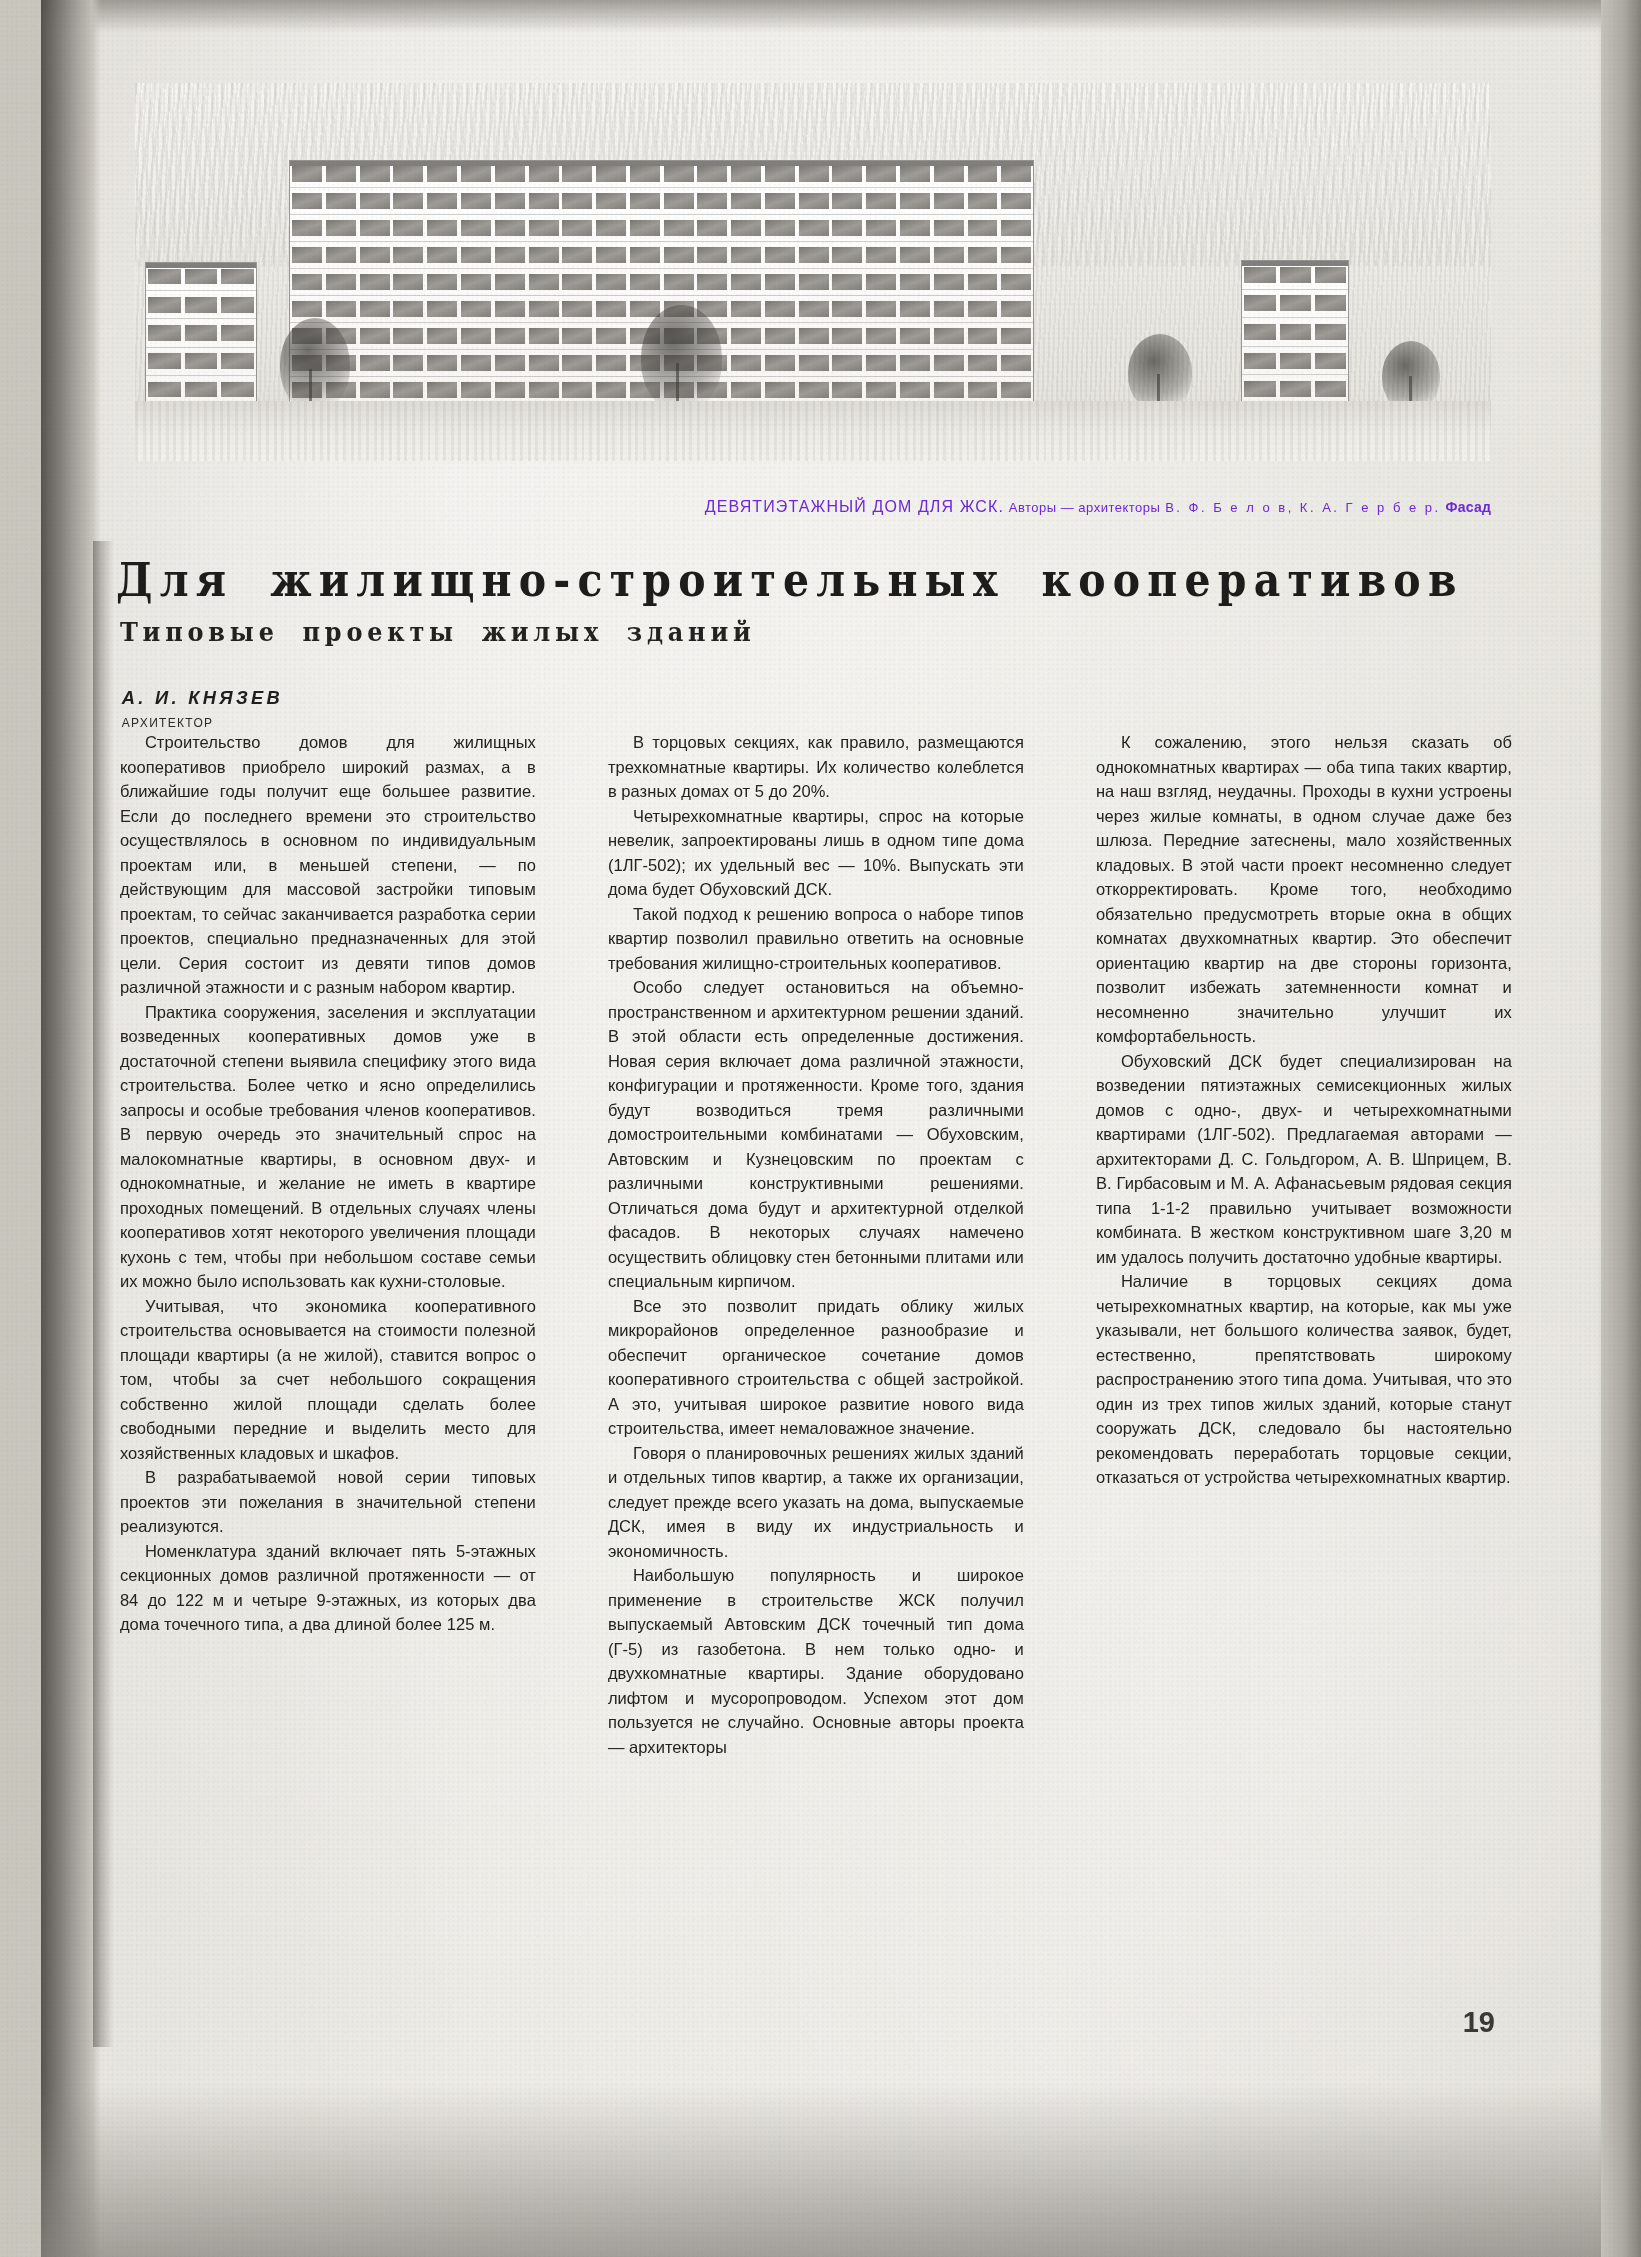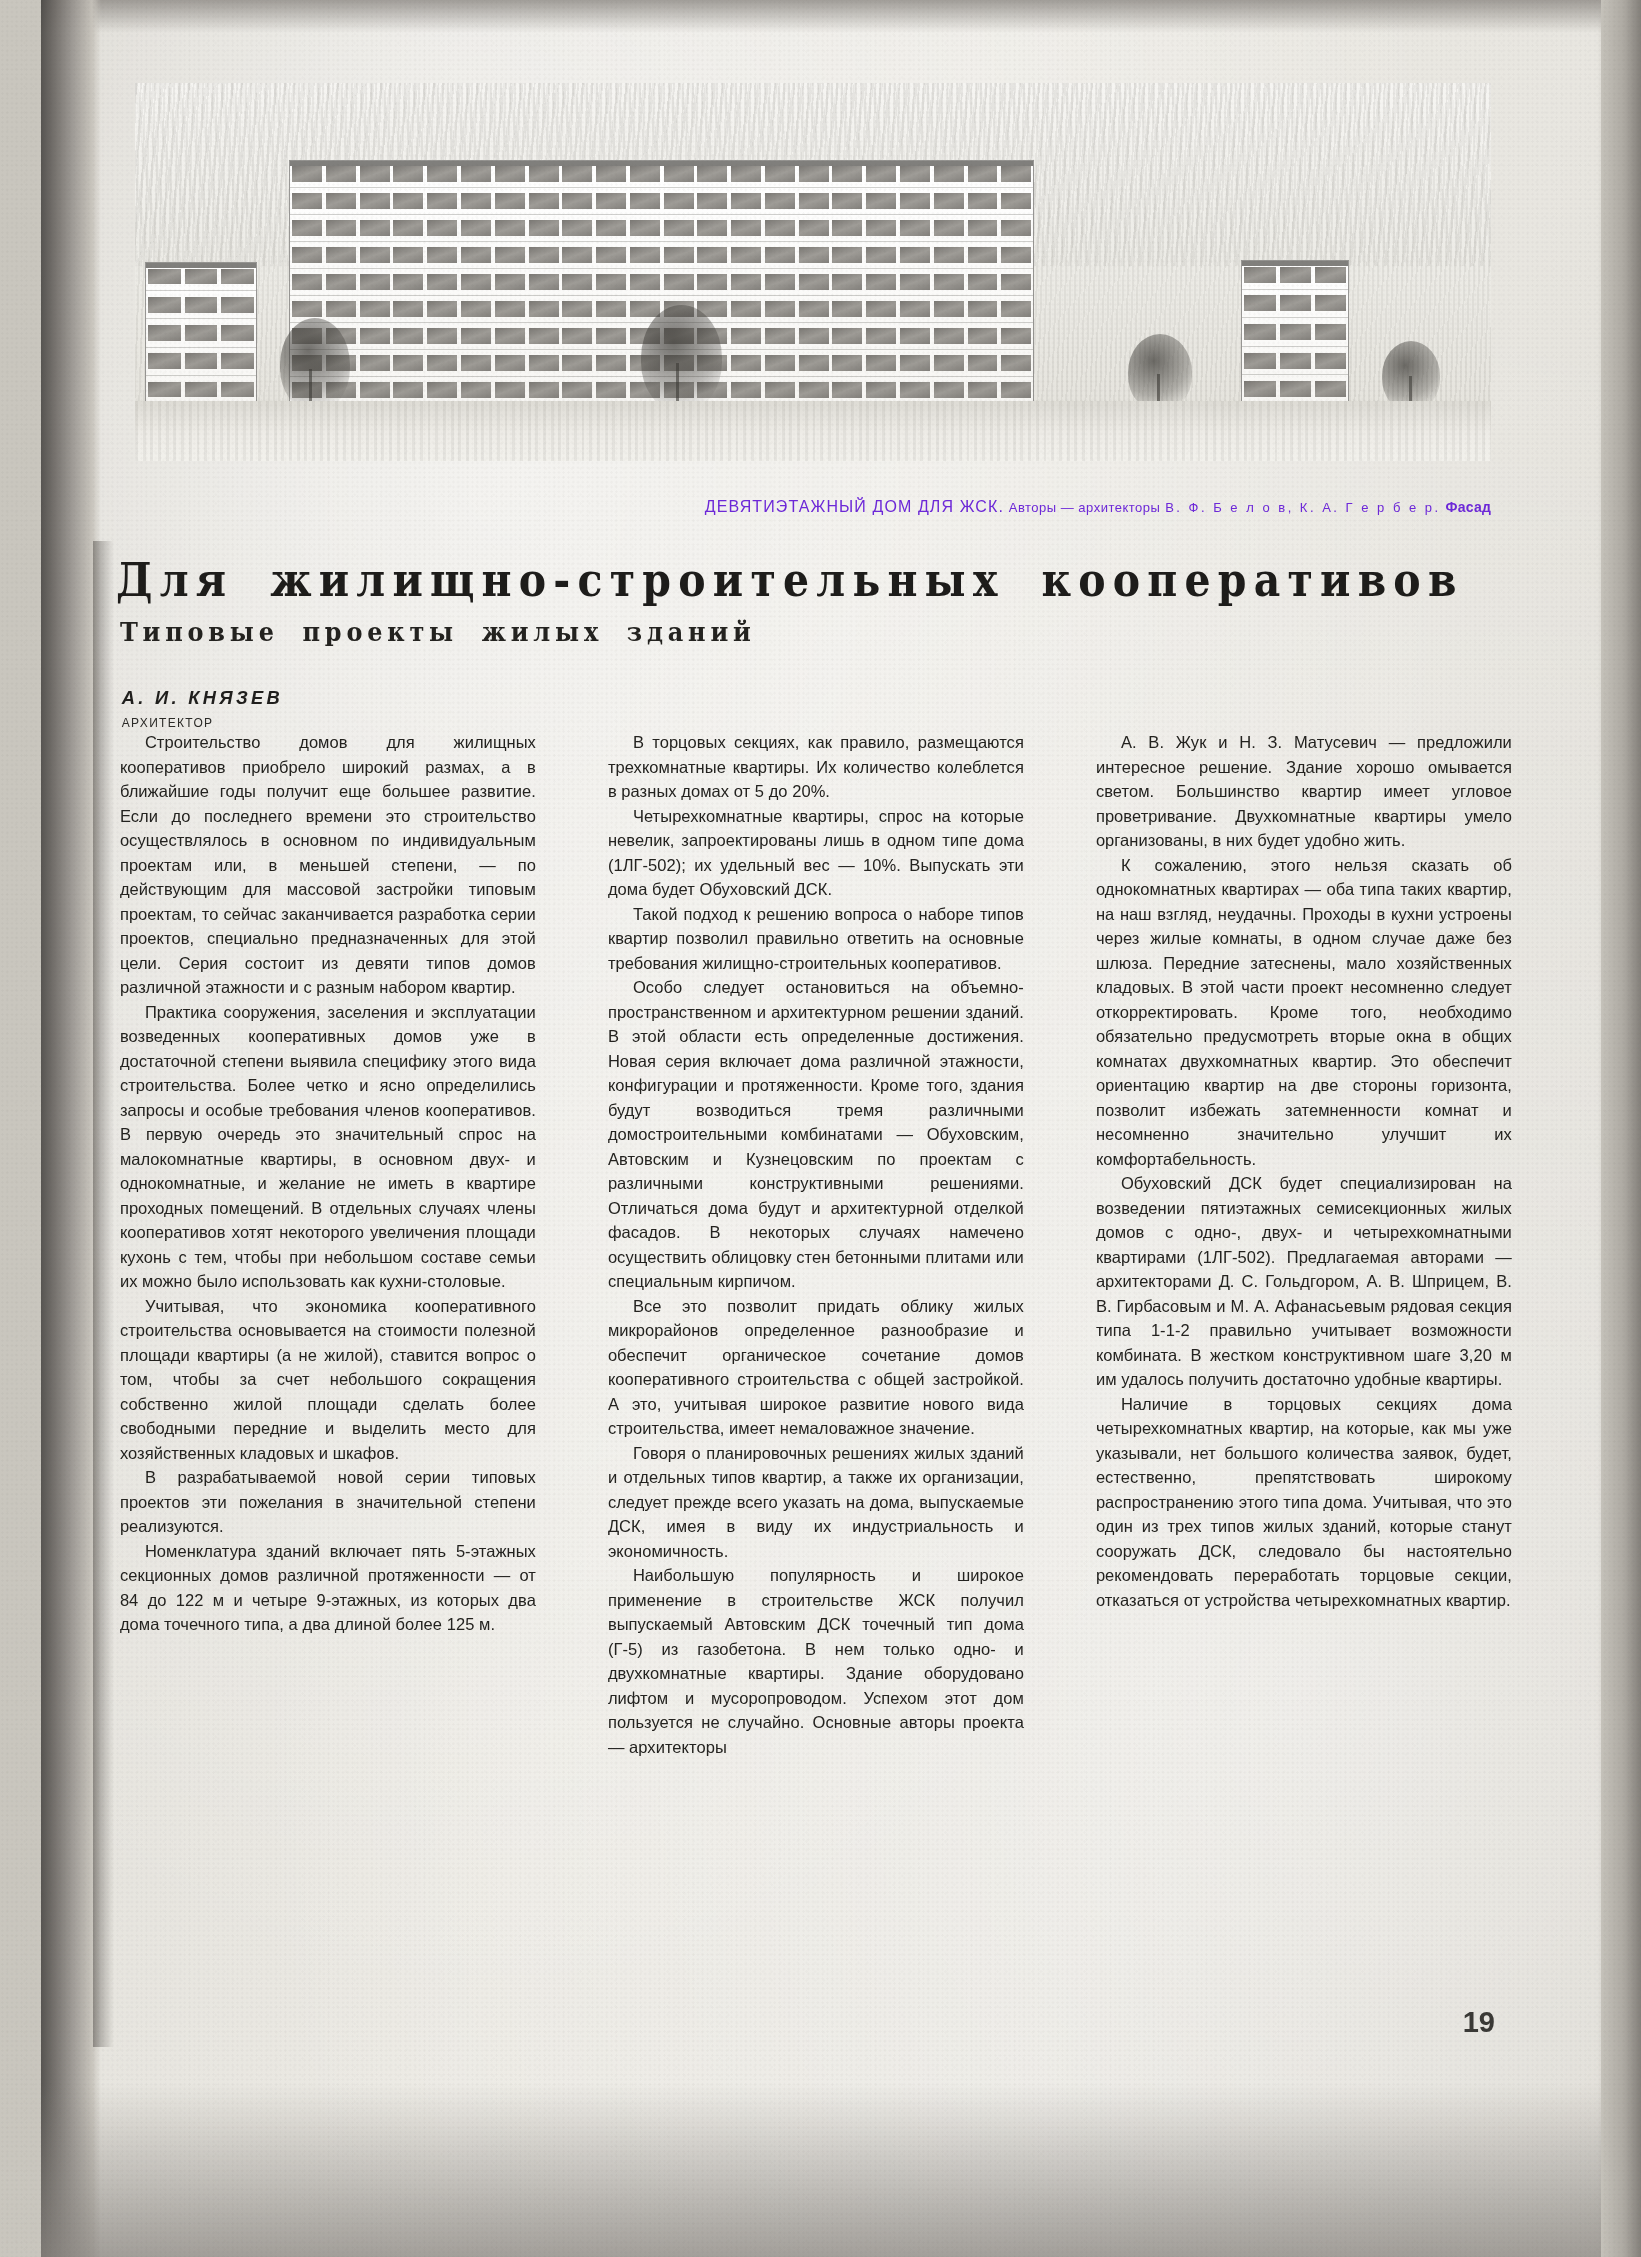--- a/index.html
+++ b/index.html
@@ -620,21 +620,20 @@
         <p>В торцовых секциях, как правило, размещаются трехкомнатные квартиры. Их количество колеблется в разных домах от 5 до 20%.</p>
         <p>Четырехкомнатные квартиры, спрос на которые невелик, запроектированы лишь в одном типе дома (1ЛГ-502); их удельный вес — 10%. Выпускать эти дома будет Обуховский ДСК.</p>
         <p>Такой подход к решению вопроса о наборе типов квартир позволил правильно ответить на основные требования жилищно-строительных кооперативов.</p>
         <p>Особо следует остановиться на объемно-пространственном и архитектурном решении зданий. В этой области есть определенные достижения. Новая серия включает дома различной этажности, конфигурации и протяженности. Кроме того, здания будут возводиться тремя различными домостроительными комбинатами — Обуховским, Автовским и Кузнецовским по проектам с различными конструктивными решениями. Отличаться дома будут и архитектурной отделкой фасадов. В некоторых случаях намечено осуществить облицовку стен бетонными плитами или специальным кирпичом.</p>
         <p>Все это позволит придать облику жилых микрорайонов определенное разнообразие и обеспечит органическое сочетание домов кооперативного строительства с общей застройкой. А это, учитывая широкое развитие нового вида строительства, имеет немаловажное значение.</p>
         <p>Говоря о планировочных решениях жилых зданий и отдельных типов квартир, а также их организации, следует прежде всего указать на дома, выпускаемые ДСК, имея в виду их индустриальность и экономичность.</p>
         <p>Наибольшую популярность и широкое применение в строительстве ЖСК получил выпускаемый Автовским ДСК точечный тип дома (Г-5) из газобетона. В нем только одно- и двухкомнатные квартиры. Здание оборудовано лифтом и мусоропроводом. Успехом этот дом пользуется не случайно. Основные авторы проекта — архитекторы</p>
       </div>
 
       <div class="col">
-        <p>А. В. Жук и Н. З. Матусевич — предложили интересное решение. Здание хорошо омывается светом. Большинство квартир имеет угловое проветривание. Двухкомнатные квартиры умело организованы, в них будет удобно жить.</p>
         <p>К сожалению, этого нельзя сказать об однокомнатных квартирах — оба типа таких квартир, на наш взгляд, неудачны. Проходы в кухни устроены через жилые комнаты, в одном случае даже без шлюза. Передние затеснены, мало хозяйственных кладовых. В этой части проект несомненно следует откорректировать. Кроме того, необходимо обязательно предусмотреть вторые окна в общих комнатах двухкомнатных квартир. Это обеспечит ориентацию квартир на две стороны горизонта, позволит избежать затемненности комнат и несомненно значительно улучшит их комфортабельность.</p>
         <p>Обуховский ДСК будет специализирован на возведении пятиэтажных семисекционных жилых домов с одно-, двух- и четырехкомнатными квартирами (1ЛГ-502). Предлагаемая авторами — архитекторами Д. С. Гольдгором, А. В. Шприцем, В. В. Гирбасовым и М. А. Афанасьевым рядовая секция типа 1-1-2 правильно учитывает возможности комбината. В жестком конструктивном шаге 3,20 м им удалось получить достаточно удобные квартиры.</p>
         <p>Наличие в торцовых секциях дома четырехкомнатных квартир, на которые, как мы уже указывали, нет большого количества заявок, будет, естественно, препятствовать широкому распространению этого типа дома. Учитывая, что это один из трех типов жилых зданий, которые станут сооружать ДСК, следовало бы настоятельно рекомендовать переработать торцовые секции, отказаться от устройства четырехкомнатных квартир.</p>
       </div>
     </div>
 
     <div class="pageno">19</div>
   </div>
 
   <div class="noise"></div>

